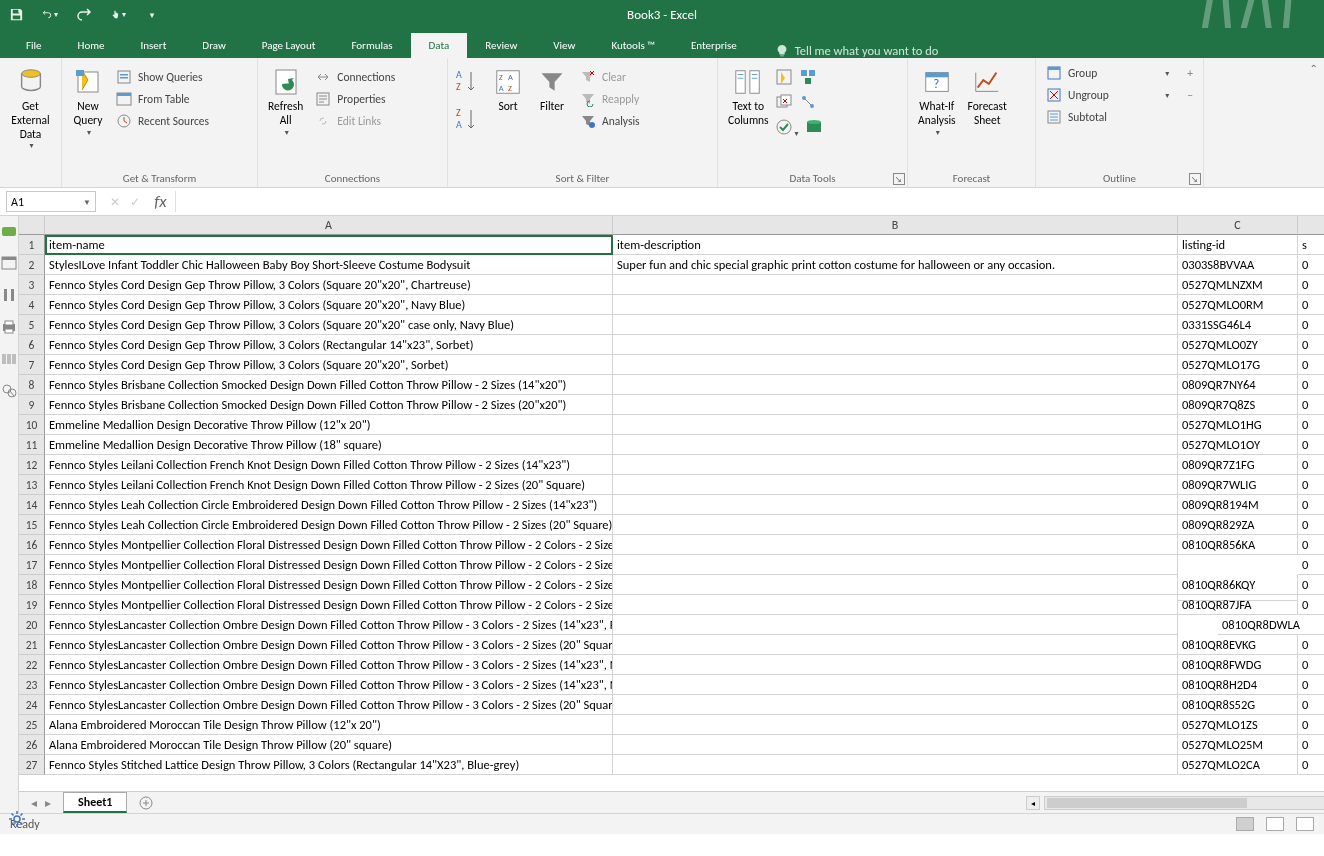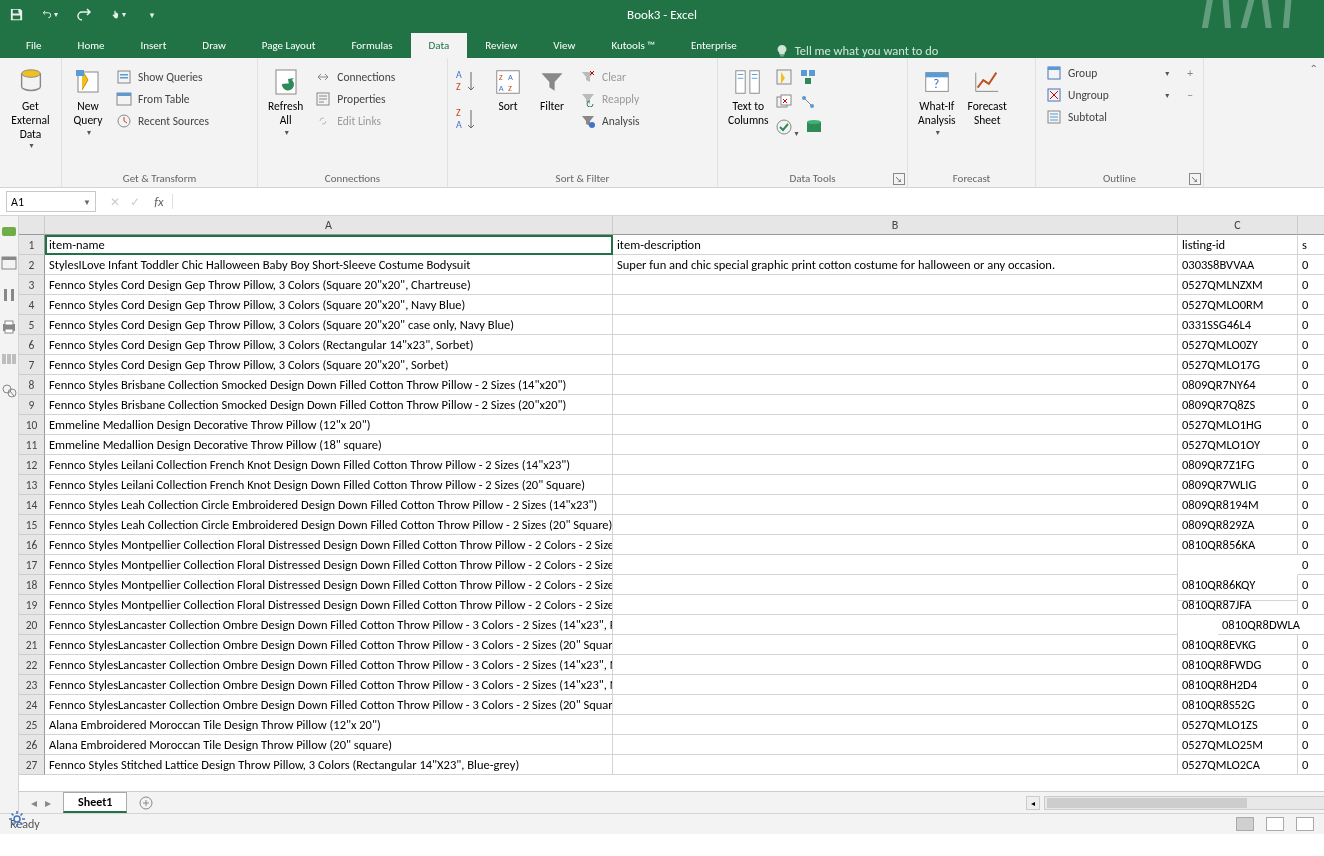--- a/index.html
+++ b/index.html
@@ -32,21 +32,21 @@
 .ribbon .col { display: flex; flex-direction: column; }
 .ribbon .dlg { position: absolute; right: 2px; bottom: 2px; width: 12px; height: 12px; border: 1px solid #888; cursor: pointer; }
 .ribbon .dlg:after { content: '↘'; font-size: 8px; position: relative; top: -3px; left: 1px; color: #666; }
 .ribbon .collapse { position: absolute; right: 4px; bottom: 2px; font-size: 10px; color: #666; cursor: pointer; }
 
 
 .formula-bar { height: 28px; display: flex; align-items: center; border-bottom: 1px solid #d4d4d4; background: #fff; }
 .namebox { width: 90px; height: 21px; border: 1px solid #c8c8c8; margin-left: 6px; display: flex; align-items: center; padding: 0 4px; font-size: 12px; justify-content: space-between; }
 .namebox .dd { font-size: 8px; color: #666; }
 .fb-buttons { display: flex; gap: 10px; padding: 0 14px; color: #999; }
-.fb-fx { font-style: italic; font-size: 13px; color: #666; padding-right: 8px; border-right: 1px solid #e0e0e0; }
+.fb-fx { font-style: italic; font-size: 17px; color: #666; padding-right: 8px; border-right: 1px solid #e0e0e0; }
 .fb-input { flex: 1; height: 21px; padding: 0 6px; font-size: 12px; }
 
 
 .main { display: flex; height: 597px; }
 .left-rail { width: 35px; background: #f3f3f3; border-right: 1px solid #d4d4d4; display: flex; flex-direction: column; align-items: center; padding-top: 6px; gap: 14px; }
 .left-rail .ritem { width: 18px; height: 18px; cursor: pointer; display: flex; align-items: center; justify-content: center; }
 
 .sheet { flex: 1; display: flex; flex-direction: column; }
 .grid-wrap { flex: 1; overflow: hidden; position: relative; }
 

